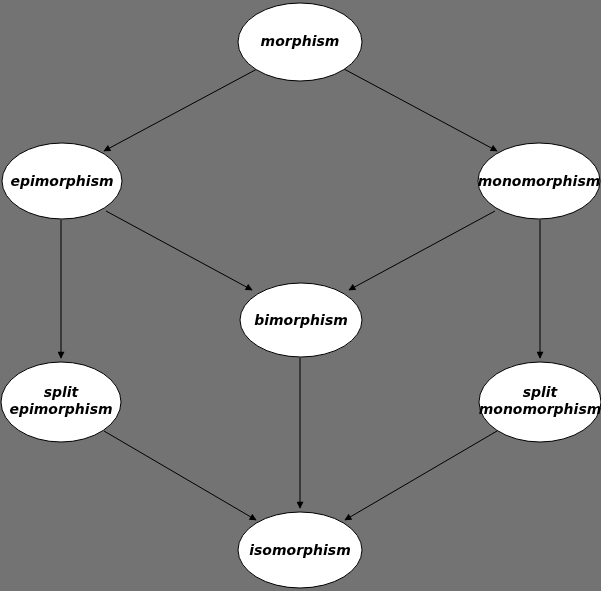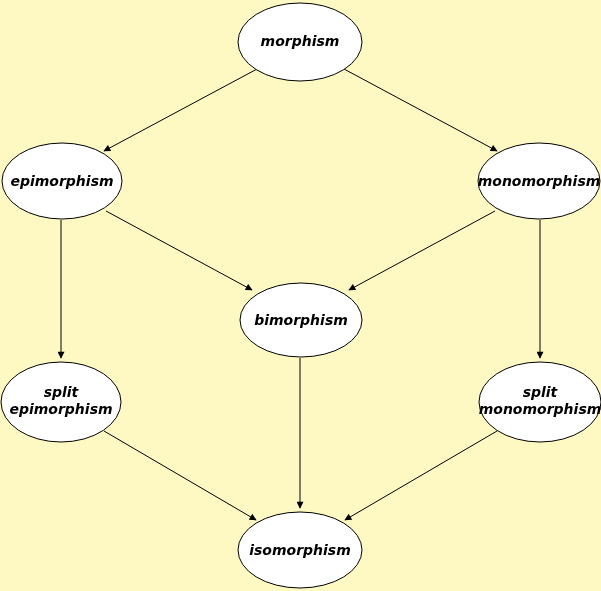--- a/index.html
+++ b/index.html
@@ -4,21 +4,21 @@
 <style>
   html, body {
     margin: 0;
     padding: 0;
     background: #ffffff;
   }
   .canvas {
     position: relative;
     width: 601px;
     height: 591px;
-    background: #fef9c3;
+    background: #737373;
     overflow: hidden;
   }
   svg {
     display: block;
   }
   .node-ellipse {
     fill: #ffffff;
     stroke: #000000;
     stroke-width: 1;
   }

